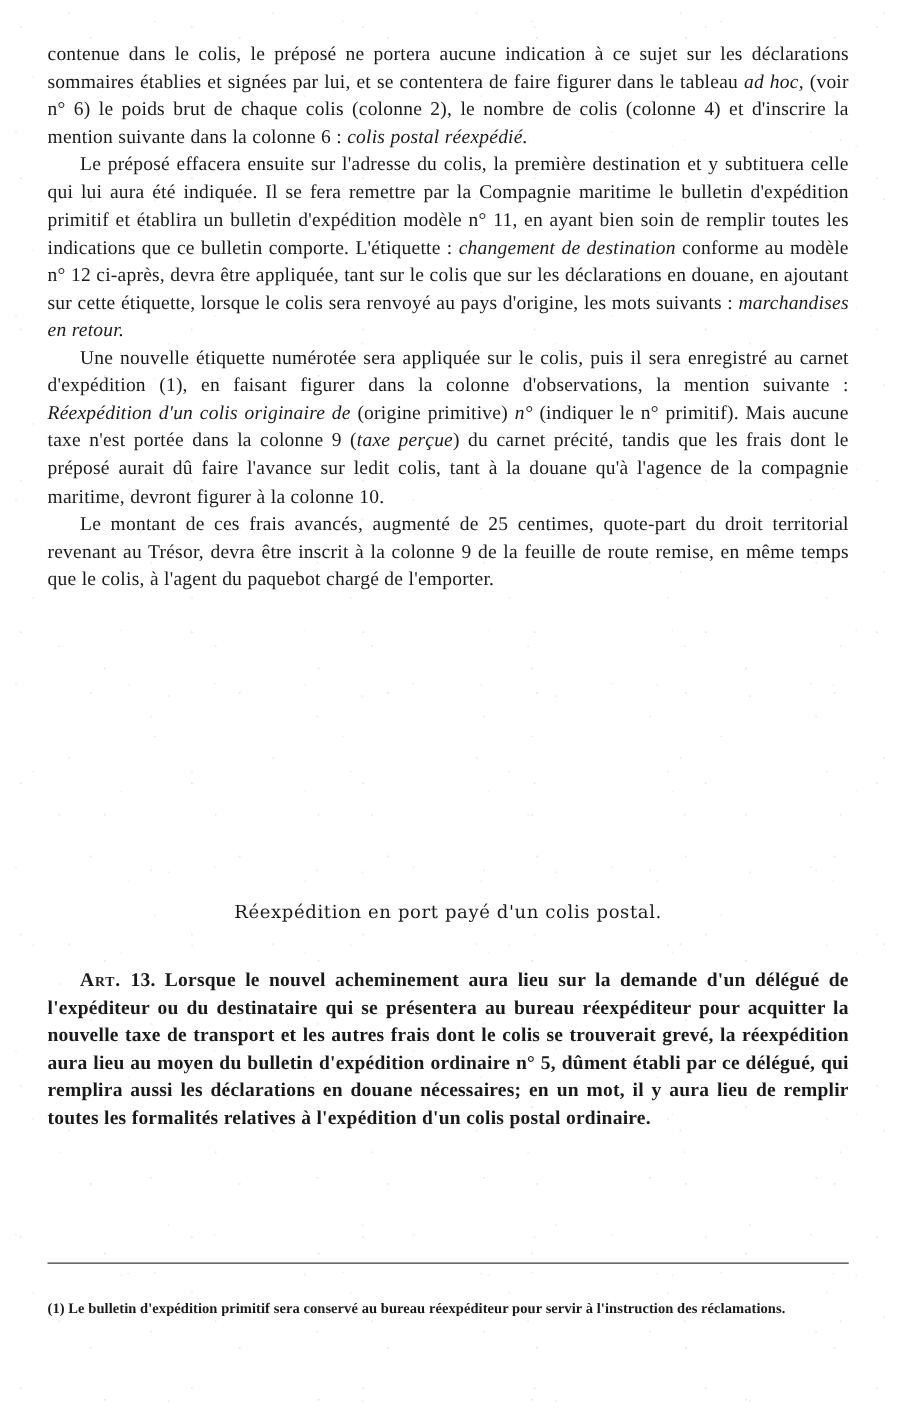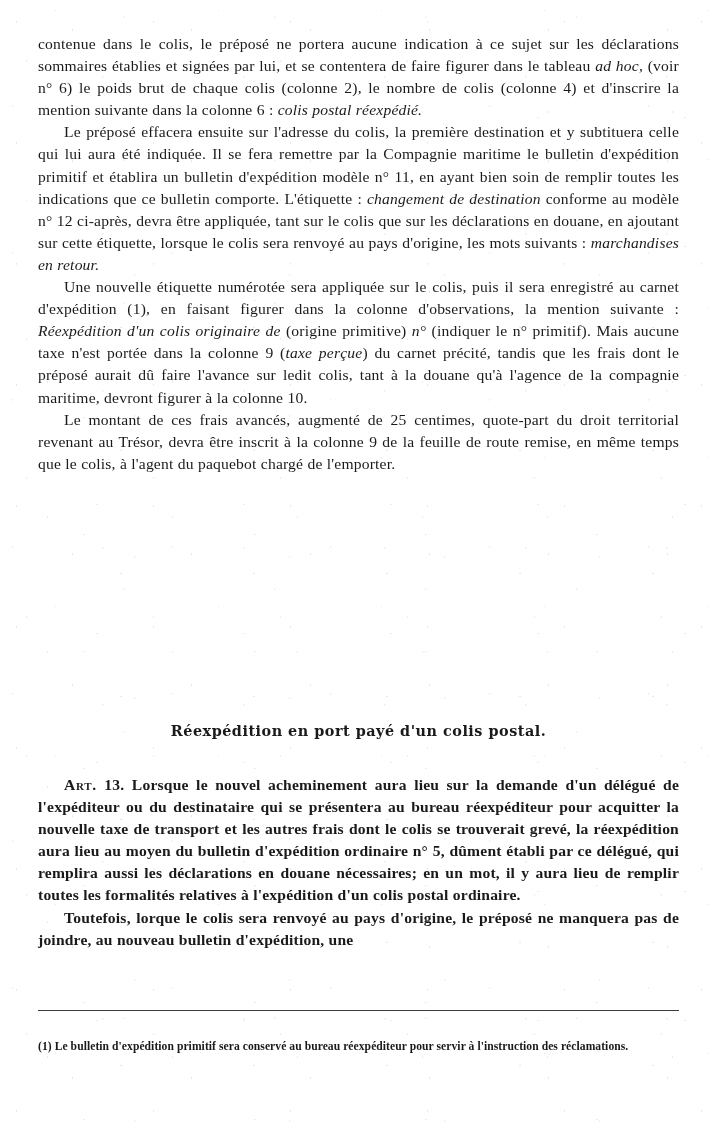--- a/index.html
+++ b/index.html
@@ -66,21 +66,21 @@
     text-indent: 26px;
   }
   .para.no-indent { text-indent: 0; }
 
   .para i, .para em { font-style: italic; }
 
   
   .section-heading {
     text-align: center;
     font-size: 14.4px;
-    font-weight: 700;
+    font-weight: 400;
     letter-spacing: .035em;
     margin: 0;
     font-family: "DejaVu Serif", "Liberation Serif", serif;
   }
 
   .smallcaps {
     font-variant: small-caps;
     letter-spacing: .045em;
   }
 
@@ -117,21 +117,20 @@
     <p class="para no-indent"><span>contenue dans le colis, le préposé ne portera aucune indication à ce sujet sur les déclarations sommaires établies et signées par lui, et se contentera de faire figurer dans le tableau </span><i>ad hoc,</i><span> (voir n° 6) le poids brut de chaque colis (colonne 2), le nombre de colis (colonne 4) et d'inscrire la mention suivante dans la colonne 6 : </span><i>colis postal réexpédié.</i></p>
     <p class="para"><span>Le préposé effacera ensuite sur l'adresse du colis, la première destination et y subtituera celle qui lui aura été indiquée. Il se fera remettre par la Compagnie maritime le bulletin d'expédition primitif et établira un bulletin d'expédition modèle n° 11, en ayant bien soin de remplir toutes les indications que ce bulletin comporte. L'étiquette : </span><i>changement de destination</i><span> conforme au modèle n° 12 ci-après, devra être appliquée, tant sur le colis que sur les déclarations en douane, en ajoutant sur cette étiquette, lorsque le colis sera renvoyé au pays d'origine, les mots suivants : </span><i>marchandises en retour.</i></p>
     <p class="para"><span>Une nouvelle étiquette numérotée sera appliquée sur le colis, puis il sera enregistré au carnet d'expédition (1), en faisant figurer dans la colonne d'observations, la mention suivante : </span><i>Réexpédition d'un colis originaire de</i><span> (origine primitive) </span><i>n°</i><span> (indiquer le n° primitif). Mais aucune taxe n'est portée dans la colonne 9 (</span><i>taxe perçue</i><span>) du carnet précité, tandis que les frais dont le préposé aurait dû faire l'avance sur ledit colis, tant à la douane qu'à l'agence de la compagnie maritime, devront figurer à la colonne 10.</span></p>
     <p class="para"><span>Le montant de ces frais avancés, augmenté de 25 centimes, quote-part du droit territorial revenant au Trésor, devra être inscrit à la colonne 9 de la feuille de route remise, en même temps que le colis, à l'agent du paquebot chargé de l'emporter.</span></p>
   </div>
 
   <h2 class="blk section-heading" style="top:722px;">Réexpédition en port payé d'un colis postal.</h2>
 
   <div class="blk textblock" style="top:774px;font-weight:bold;">
     <p class="para"><span class="smallcaps">Art.</span><span> 13. Lorsque le nouvel acheminement aura lieu sur la demande d'un délégué de l'expéditeur ou du destinataire qui se présentera au bureau réexpéditeur pour acquitter la nouvelle taxe de transport et les autres frais dont le colis se trouverait grevé, la réexpédition aura lieu au moyen du bulletin d'expédition ordinaire n° 5, dûment établi par ce délégué, qui remplira aussi les déclarations en douane nécessaires; en un mot, il y aura lieu de remplir toutes les formalités relatives à l'expédition d'un colis postal ordinaire.</span></p>
-    <p class="para"><span>Toutefois, lorque le colis sera renvoyé au pays d'origine, le préposé ne manquera pas de joindre, au nouveau bulletin d'expédition, une</span></p>
   </div>
 
   <hr class="blk footnote-rule" style="top:1010px;">
 
   <div class="blk" style="top:1039px;">
     <p class="footnote">
       <span class="fn-mark">(1)</span>
       <span>Le bulletin d'expédition primitif sera conservé au bureau réexpéditeur pour servir à l'instruction des réclamations.</span>
     </p>
   </div>

